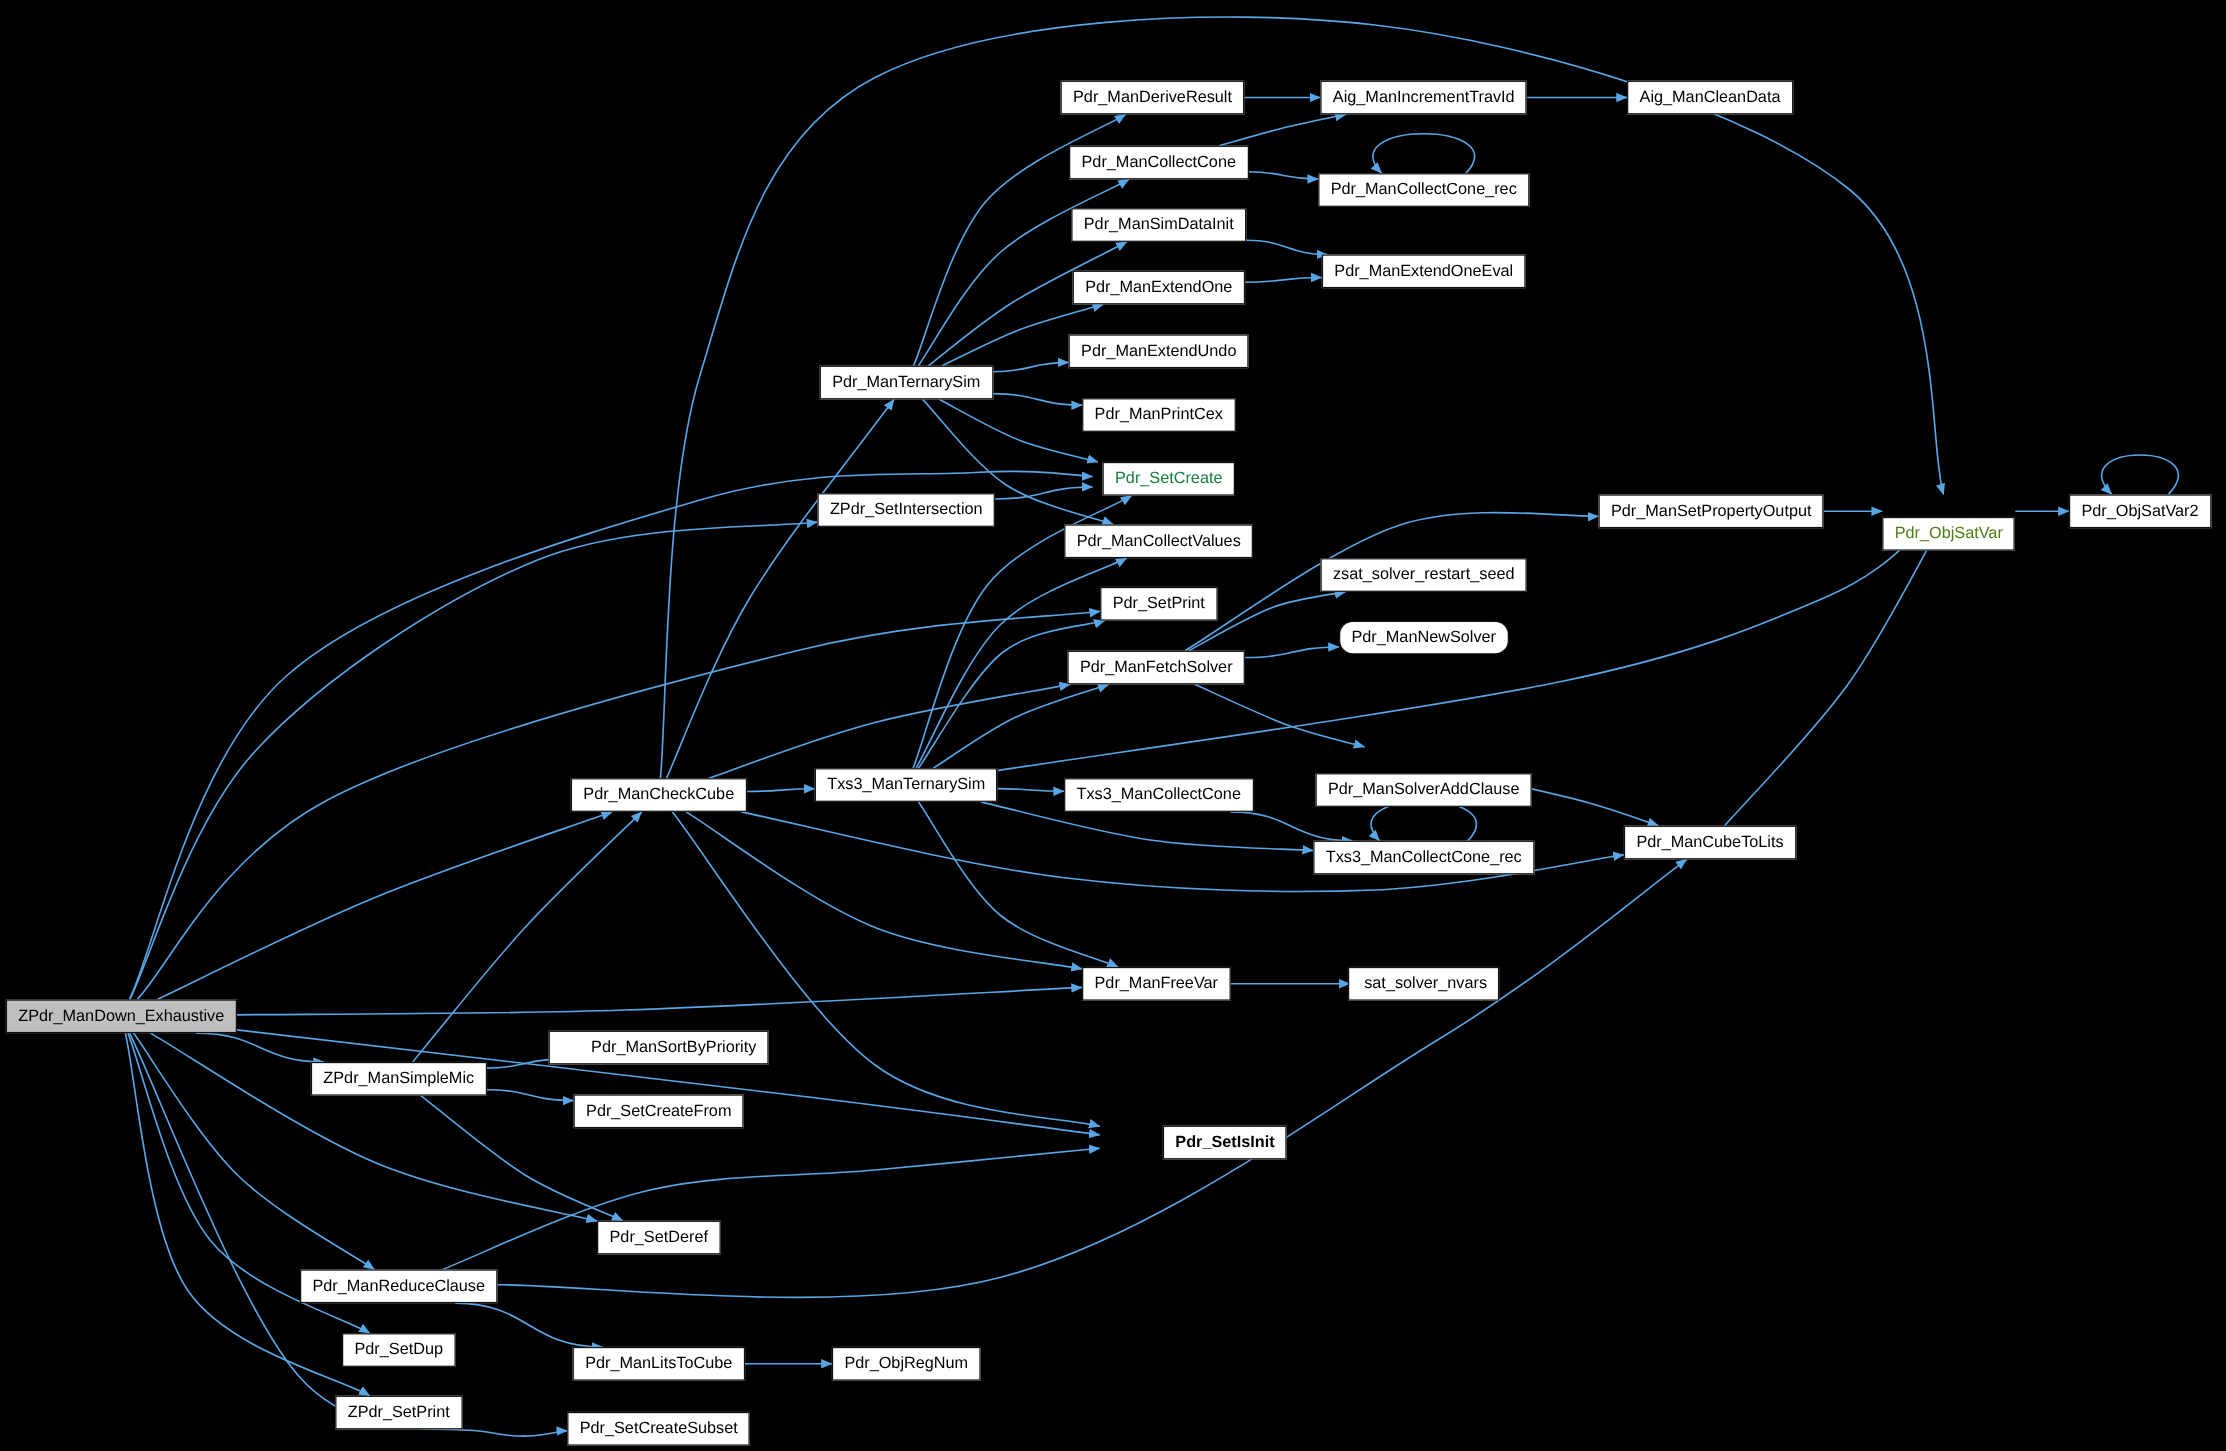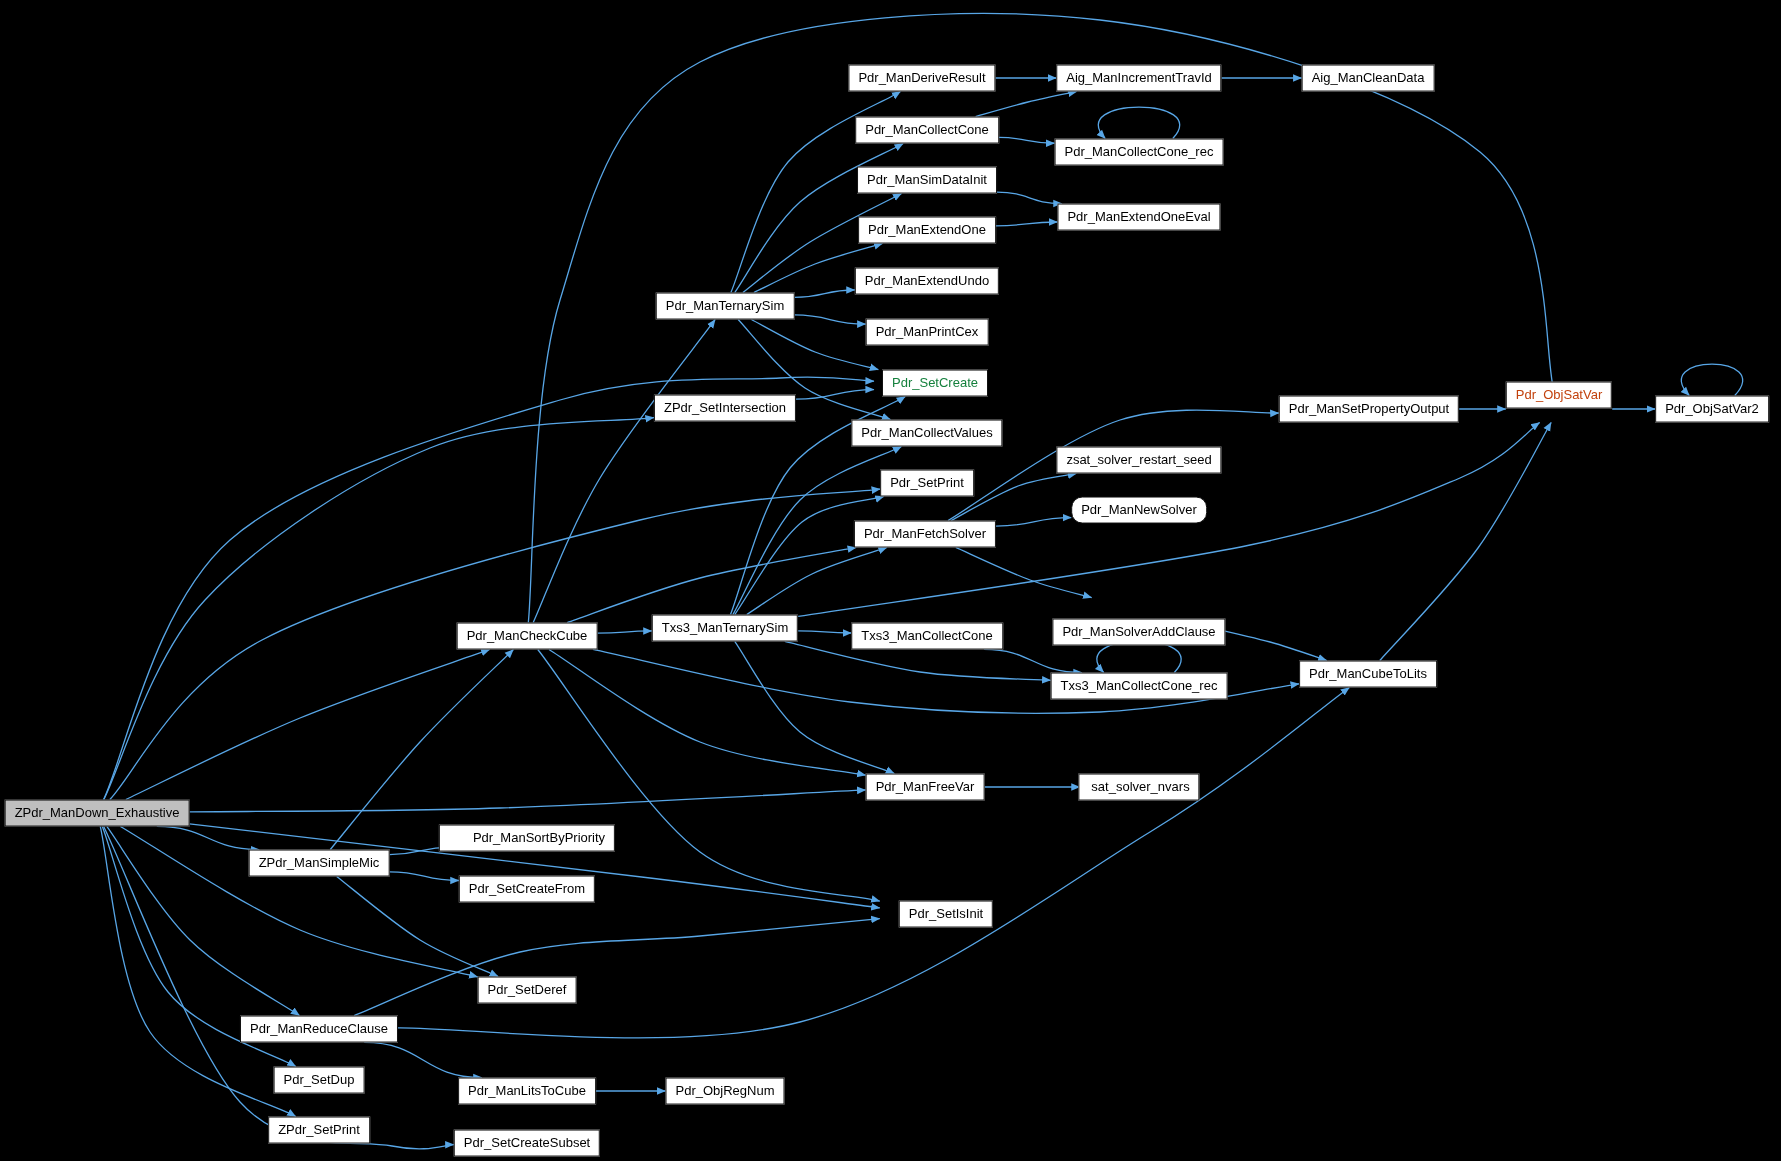--- a/index.html
+++ b/index.html
@@ -119,38 +119,38 @@
     <div class="node" style="left: 927px; top: 180px; background: rgb(255, 255, 255); color: rgb(0, 0, 0); border-color: rgb(16, 16, 16);">Pdr_ManSimDataInit</div>
     <div class="node" style="left: 927px; top: 230px; background: rgb(255, 255, 255); color: rgb(0, 0, 0); border-color: rgb(16, 16, 16);">Pdr_ManExtendOne</div>
     <div class="node" style="left: 1139px; top: 217px; background: rgb(255, 255, 255); color: rgb(0, 0, 0); border-color: rgb(16, 16, 16);">Pdr_ManExtendOneEval</div>
     <div class="node" style="left: 927px; top: 281px; background: rgb(255, 255, 255); color: rgb(0, 0, 0); border-color: rgb(16, 16, 16);">Pdr_ManExtendUndo</div>
     <div class="node" style="left: 725px; top: 306px; background: rgb(255, 255, 255); color: rgb(0, 0, 0); border-color: rgb(16, 16, 16);">Pdr_ManTernarySim</div>
     <div class="node" style="left: 927px; top: 332px; background: rgb(255, 255, 255); color: rgb(0, 0, 0); border-color: rgb(16, 16, 16);">Pdr_ManPrintCex</div>
     <div class="node" style="left: 935px; top: 383px; background: rgb(255, 255, 255); color: #15803d; border-color: rgb(16, 16, 16);">Pdr_SetCreate</div>
     <div class="node" style="left: 725px; top: 408px; background: rgb(255, 255, 255); color: rgb(0, 0, 0); border-color: rgb(16, 16, 16);">ZPdr_SetIntersection</div>
     <div class="node" style="left: 927px; top: 433px; background: rgb(255, 255, 255); color: rgb(0, 0, 0); border-color: rgb(16, 16, 16);">Pdr_ManCollectValues</div>
     <div class="node" style="left: 1369px; top: 409px; background: rgb(255, 255, 255); color: rgb(0, 0, 0); border-color: rgb(16, 16, 16);">Pdr_ManSetPropertyOutput</div>
-    <div class="node" style="left: 1559px; top: 395px; background: rgb(255, 255, 255); color: #c2410c; border-color: rgb(16, 16, 16);">Pdr_ObjSatVar</div>
+    <div class="node" style="left: 1559px; top: 427px; background: rgb(255, 255, 255); color: #4d7c0f; border-color: rgb(16, 16, 16);">Pdr_ObjSatVar</div>
     <div class="node" style="left: 1712px; top: 409px; background: rgb(255, 255, 255); color: rgb(0, 0, 0); border-color: rgb(16, 16, 16);">Pdr_ObjSatVar2</div>
     <div class="node" style="left: 927px; top: 483px; background: rgb(255, 255, 255); color: rgb(0, 0, 0); border-color: rgb(16, 16, 16);">Pdr_SetPrint</div>
     <div class="node" style="left: 1139px; top: 460px; background: rgb(255, 255, 255); color: rgb(0, 0, 0); border-color: rgb(16, 16, 16);">zsat_solver_restart_seed</div>
     <div class="node" style="left: 1139px; top: 510px; background: rgb(255, 255, 255); color: rgb(0, 0, 0); border-color: rgb(16, 16, 16); border-radius: 11px;">Pdr_ManNewSolver</div>
     <div class="node" style="left: 925px; top: 534px; background: rgb(255, 255, 255); color: rgb(0, 0, 0); border-color: rgb(16, 16, 16);">Pdr_ManFetchSolver</div>
     <div class="node" style="left: 1139px; top: 632px; background: rgb(255, 255, 255); color: rgb(0, 0, 0); border-color: rgb(16, 16, 16);">Pdr_ManSolverAddClause</div>
     <div class="node" style="left: 527px; top: 636px; background: rgb(255, 255, 255); color: rgb(0, 0, 0); border-color: rgb(16, 16, 16);">Pdr_ManCheckCube</div>
     <div class="node" style="left: 725px; top: 628px; background: rgb(255, 255, 255); color: rgb(0, 0, 0); border-color: rgb(16, 16, 16);">Txs3_ManTernarySim</div>
     <div class="node" style="left: 927px; top: 636px; background: rgb(255, 255, 255); color: rgb(0, 0, 0); border-color: rgb(16, 16, 16);">Txs3_ManCollectCone</div>
     <div class="node" style="left: 1139px; top: 686px; background: rgb(255, 255, 255); color: rgb(0, 0, 0); border-color: rgb(16, 16, 16);">Txs3_ManCollectCone_rec</div>
     <div class="node" style="left: 1368px; top: 674px; background: rgb(255, 255, 255); color: rgb(0, 0, 0); border-color: rgb(16, 16, 16);">Pdr_ManCubeToLits</div>
     <div class="node" style="left: 925px; top: 787px; background: rgb(255, 255, 255); color: rgb(0, 0, 0); border-color: rgb(16, 16, 16);">Pdr_ManFreeVar</div>
     <div class="node" style="left: 1139px; top: 787px; background: rgb(255, 255, 255); color: rgb(0, 0, 0); border-color: rgb(16, 16, 16); padding-left: 12px;">sat_solver_nvars</div>
     <div class="node" style="left: 319px; top: 863px; background: rgb(255, 255, 255); color: rgb(0, 0, 0); border-color: rgb(16, 16, 16);">ZPdr_ManSimpleMic</div>
     <div class="node" style="left: 527px; top: 838px; background: rgb(255, 255, 255); color: rgb(0, 0, 0); border-color: rgb(16, 16, 16); padding-left: 33px;">Pdr_ManSortByPriority</div>
     <div class="node" style="left: 527px; top: 889px; background: rgb(255, 255, 255); color: rgb(0, 0, 0); border-color: rgb(16, 16, 16);">Pdr_SetCreateFrom</div>
-    <div class="node" style="left: 946px; top: 914px; background: rgb(255, 255, 255); color: rgb(0, 0, 0); border-color: rgb(16, 16, 16);">Pdr_SetIsInit</div>
+    <div class="node" style="left: 980px; top: 914px; background: rgb(255, 255, 255); color: rgb(0, 0, 0); border-color: rgb(16, 16, 16); font-weight: bold;">Pdr_SetIsInit</div>
     <div class="node" style="left: 527px; top: 990px; background: rgb(255, 255, 255); color: rgb(0, 0, 0); border-color: rgb(16, 16, 16);">Pdr_SetDeref</div>
     <div class="node" style="left: 319px; top: 1029px; background: rgb(255, 255, 255); color: rgb(0, 0, 0); border-color: rgb(16, 16, 16);">Pdr_ManReduceClause</div>
     <div class="node" style="left: 319px; top: 1080px; background: rgb(255, 255, 255); color: rgb(0, 0, 0); border-color: rgb(16, 16, 16);">Pdr_SetDup</div>
     <div class="node" style="left: 527px; top: 1091px; background: rgb(255, 255, 255); color: rgb(0, 0, 0); border-color: rgb(16, 16, 16);">Pdr_ManLitsToCube</div>
     <div class="node" style="left: 725px; top: 1091px; background: rgb(255, 255, 255); color: rgb(0, 0, 0); border-color: rgb(16, 16, 16);">Pdr_ObjRegNum</div>
     <div class="node" style="left: 319px; top: 1130px; background: rgb(255, 255, 255); color: rgb(0, 0, 0); border-color: rgb(16, 16, 16);">ZPdr_SetPrint</div>
     <div class="node" style="left: 527px; top: 1143px; background: rgb(255, 255, 255); color: rgb(0, 0, 0); border-color: rgb(16, 16, 16);">Pdr_SetCreateSubset</div>
   </div>
 
 </body></html>

